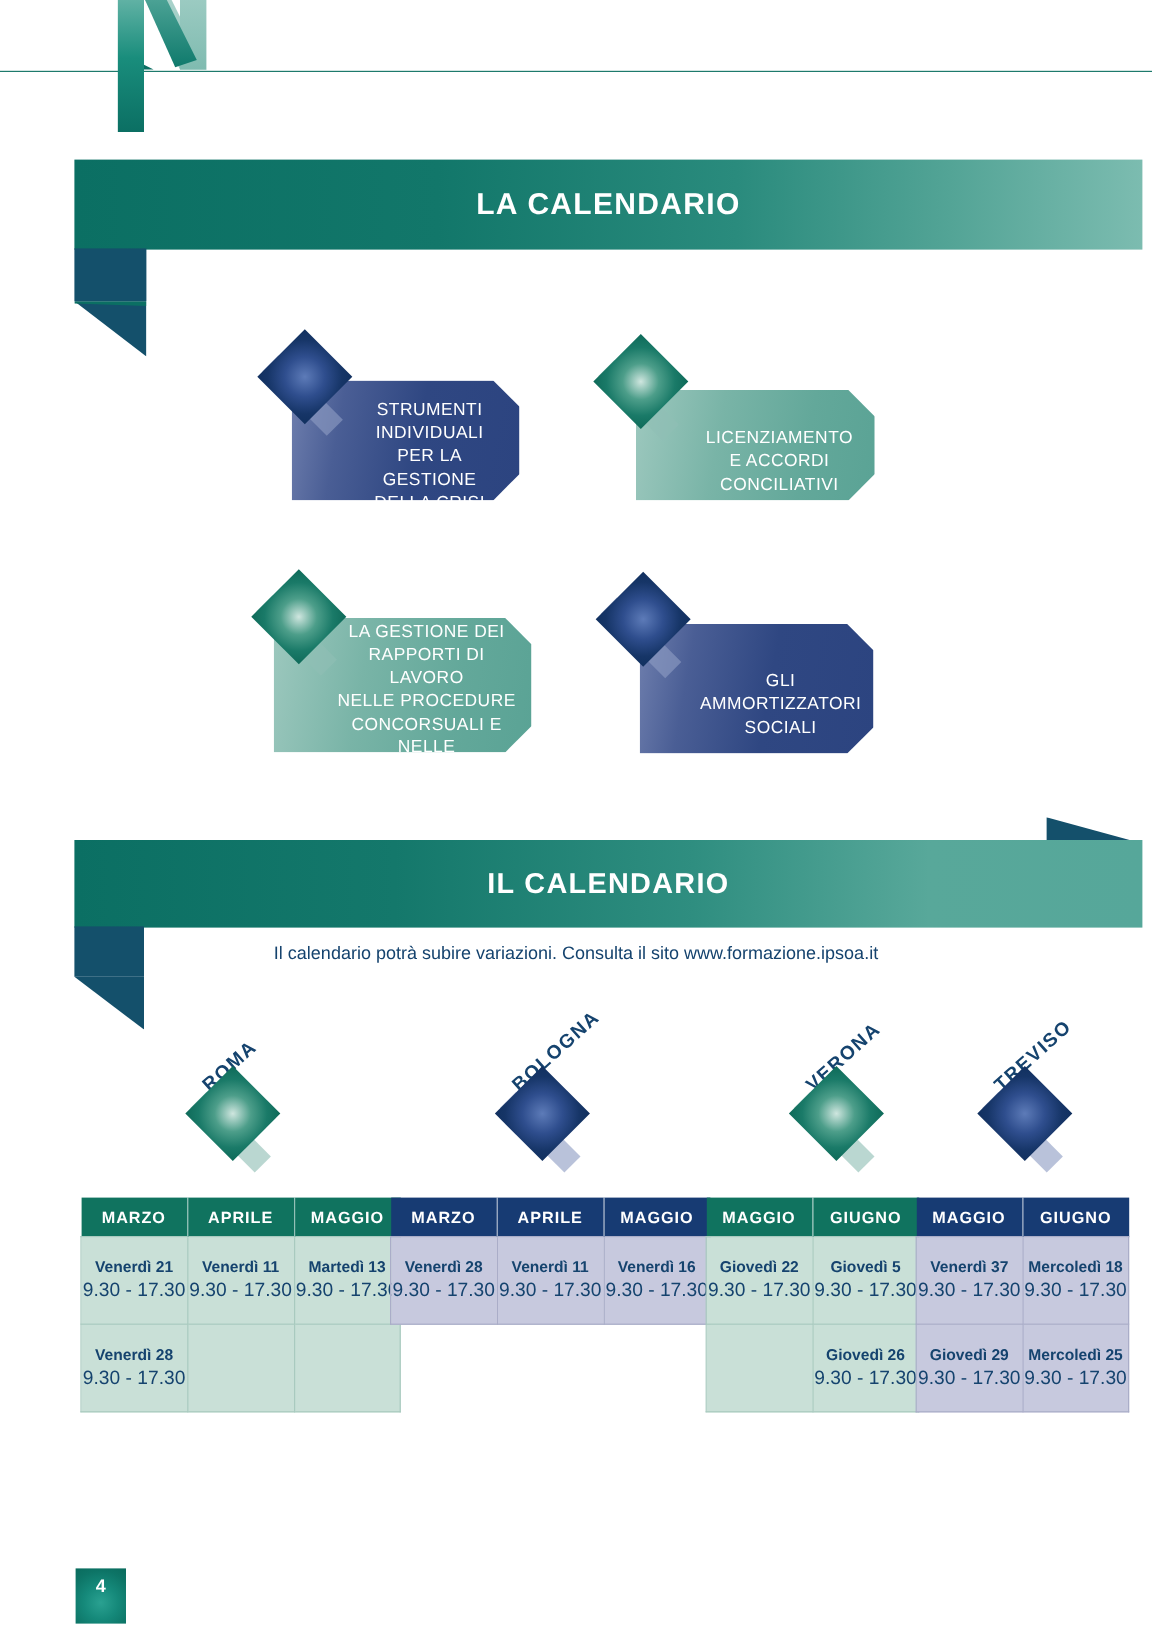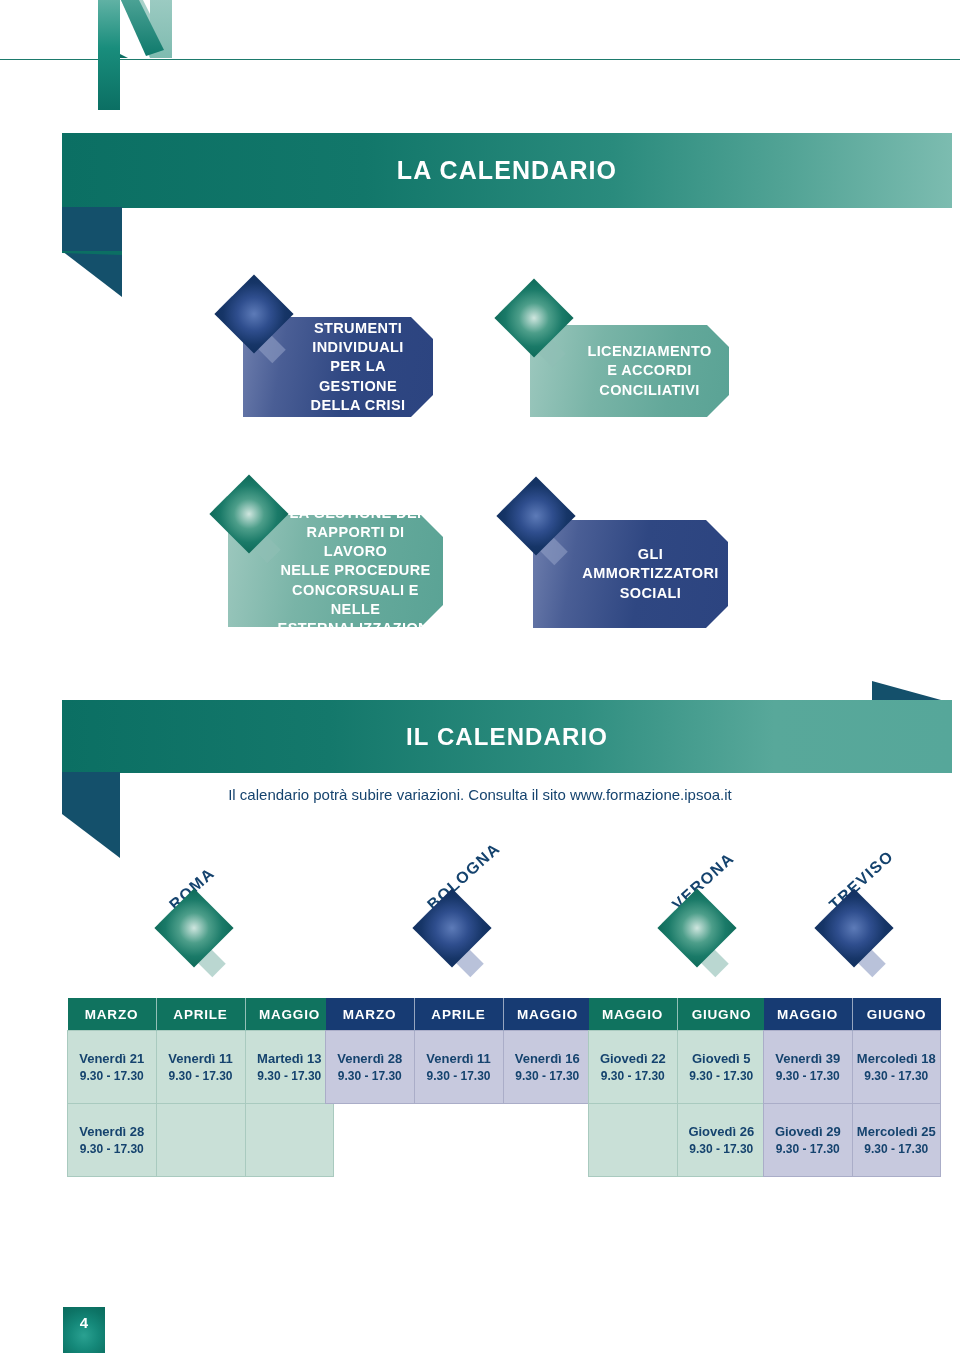--- a/index.html
+++ b/index.html
@@ -126,29 +126,29 @@
     clip-path: polygon(0 0, calc(100% - 22px) 0, 100% 22px, 100% calc(100% - 22px), calc(100% - 22px) 100%, 0 100%);
   }
   .topic-shape.blue {
     background: linear-gradient(100deg, #6f7fae 0%, #4a5e95 22%, #2f4782 55%, #2c4480 100%);
   }
   .topic-shape.green {
     background: linear-gradient(100deg, #9dc8be 0%, #79b4a7 35%, #63a89a 70%, #5aa395 100%);
   }
   .topic-text {
     position: absolute;
-    left: 0; top: 0;
+    left: 0; top: 14px;
     width: 100%; height: 100%;
     display: flex;
     align-items: center;
     justify-content: center;
     text-align: center;
     color: #ffffff;
     font-size: 14.5px;
-    font-weight: bold;
+    font-weight: normal;
     line-height: 1.32;
     letter-spacing: 0.4px;
     padding: 0 14px;
     box-sizing: border-box;
   }
   .topic-text.pad-right { padding-left: 54px; }
 
   
   .marker {
     position: absolute;
@@ -227,21 +227,21 @@
   .cal th:last-child { border-right: none; }
   .cal td {
     height: 70px;
     vertical-align: middle;
     text-align: center;
     font-size: 12.5px;
     color: #15436e;
     line-height: 1.35;
   }
   .cal td .d { font-weight: bold; font-size: 13px; display: block; }
-  .cal td .t { font-weight: bold; font-size: 12px; display: block; }
+  .cal td .t { font-weight: normal; font-size: 16px; display: block; }
 
   .cal.green th { background: #10735f; }
   .cal.green td { background: #c9e0d7; border: 1px solid #a9cabf; }
   .cal.blue th { background: #173b73; }
   .cal.blue td { background: #c7c9de; border: 1px solid #aaadc8; }
 
   
   #pagenum {
     position: absolute;
     left: 63px;
@@ -478,21 +478,21 @@
     <table style="width: 172px;">
       <thead>
         <tr>
           <th style="width: 86px;">MAGGIO</th>
           <th style="width: 86px;">GIUGNO</th>
         </tr>
       </thead>
       <tbody>
         <tr>
           <td>
-            <span class="d">Venerdì 39</span>
+            <span class="d">Venerdì 37</span>
             <span class="t">9.30 - 17.30</span>
           </td>
           <td>
             <span class="d">Mercoledì 18</span>
             <span class="t">9.30 - 17.30</span>
           </td>
         </tr>
         <tr>
           <td>
             <span class="d">Giovedì 29</span>

